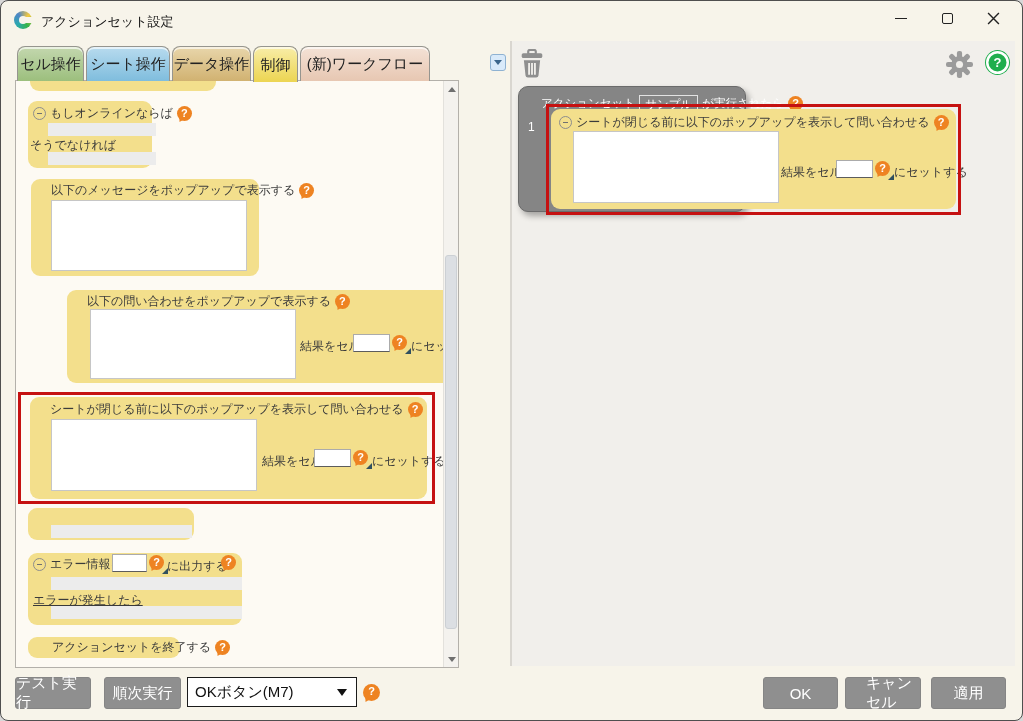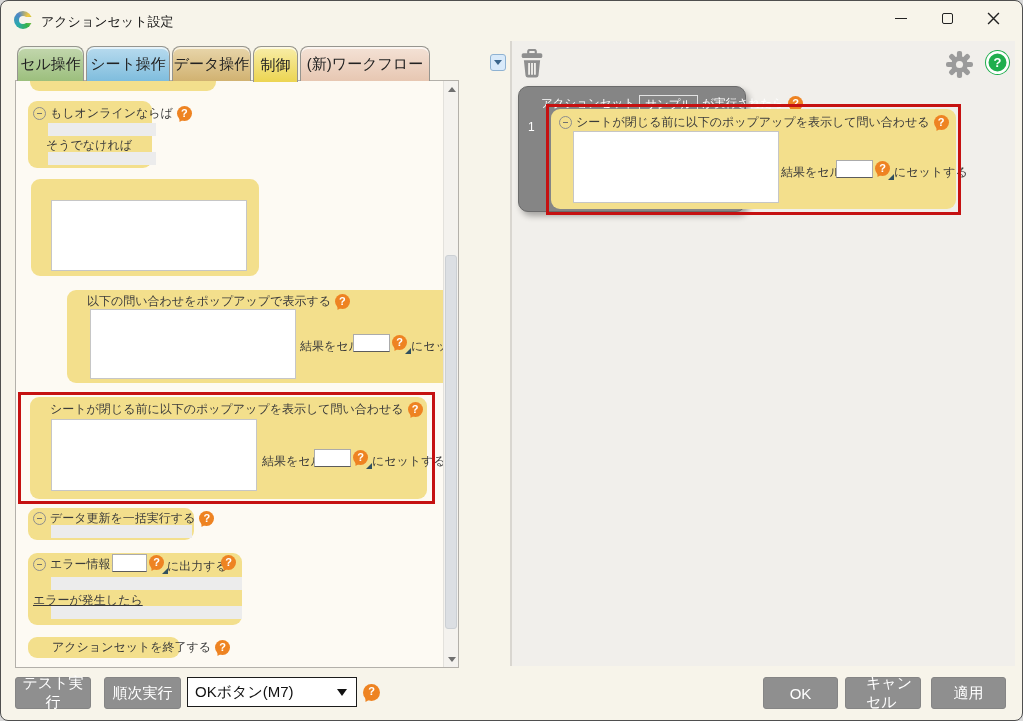--- a/index.html
+++ b/index.html
@@ -133,27 +133,31 @@
 
     <div class="yb" style="left:14px; top:-2px; width:186px; height:12px; border-radius:0 0 9px 9px;"></div>
 
     <div class="yb" style="left:12px; top:20px; width:124px; height:67px;">
       <div class="row" style="left:5px; top:4px;">
         <span class="minus"></span>
         <span class="bl">もしオンラインならば</span>
         <span class="q"></span>
       </div>
       <div class="gray-input" style="left:20px; top:22px; width:108px;"></div>
-      <div class="row" style="left:18px; top:36px;align-items:flex-end;">
+      <div class="row" style="left:2px; top:36px;align-items:flex-end;">
           <span class="bl">そうでなければ</span>
         </div>
       <div class="gray-input" style="left:20px; top:51px; width:108px;"></div>
     </div>
 
     <div class="yb" style="left:15px; top:98px; width:228px; height:97px;">
+      <div class="row" style="left:20px; top:3px;">
+        <span class="bl">以下のメッセージをポップアップで表示する</span>
+        <span class="q"></span>
+      </div>
       <div class="ta" style="left:20px; top:21px; width:196px; height:71px;"></div>
     </div>
 
     <div class="yb" style="left:12px; top:209px; width:397px; height:93px;margin-left:39px;">
       <div class="row" style="left:20px; top:3px;">
         <span class="bl">以下の問い合わせをポップアップで表示する</span>
         <span class="q"></span>
       </div>
       <div class="ta" style="left:23px; top:19px; width:206px; height:70px;"></div>
       <span class="bl" style="position:absolute; left:233px; top:48px;">結果をセル</span>
@@ -173,25 +177,20 @@
       <div class="ta" style="left:21px; top:22px; width:206px; height:72px;"></div>
       <span class="bl" style="position:absolute; left:232px; top:56px;">結果をセル</span>
       <div class="white-cell" style="left:284px; top:52px; width:37px;"></div>
       <span class="q" style="position:absolute; left:323px; top:53px;">
           <i class="mark"></i>
         </span>
       <span class="bl" style="position:absolute; left:342px; top:56px;">にセットする</span>
     </div>
 
     <div class="yb" style="left:12px; top:427px; width:166px; height:32px;">
-      <div class="row" style="left:5px; top:2px;">
-        <span class="minus"></span>
-        <span class="bl">データ更新を一括実行する</span>
-        <span class="q"></span>
-      </div>
       <div class="gray-input" style="left:23px; top:17px; width:141px;"></div>
     </div>
 
     <div class="yb" style="left:12px; top:472px; width:214px; height:72px;">
       <div class="row" style="left:5px; top:3px;">
         <span class="minus"></span>
         <span class="bl">エラー情報を</span>
       </div>
       <div class="white-cell" style="left:84px; top:1px; width:35px;"></div>
       <span class="q" style="position:absolute; left:121px; top:2px;">
@@ -270,21 +269,21 @@
       <div class="ta" style="left:22px; top:22px; width:206px; height:72px;"></div>
       <span class="bl" style="position:absolute; left:230px; top:55px;">結果をセル</span>
       <div class="white-cell" style="left:285px; top:51px; width:37px;"></div>
       <span class="q" style="position:absolute; left:324px; top:52px;">
           <i class="mark"></i>
         </span>
       <span class="bl" style="position:absolute; left:343px; top:55px;">にセットする</span>
     </div>
   </div>
 
-  <div class="gbtn" style="left:14px; top:676px; width:76px;text-align:center;">テスト実行</div>
+  <div class="gbtn" style="left:14px; top:676px; width:76px;">テスト実行</div>
   <div class="gbtn" style="left:103px; top:676px; width:77px;">順次実行</div>
   <div class="sel">OKボタン(M7)</div>
   <span class="q" style="position:absolute; left:362px; top:683px; width:17px; height:17px;"></span>
 
   <div class="gbtn" style="left:762px; top:676px; width:75px;">OK</div>
   <div class="gbtn" style="left:844px; top:676px; width:76px;padding-left:20px;">キャンセル</div>
   <div class="gbtn" style="left:930px; top:676px; width:75px;">適用</div>
 </div>
 
 </body></html>

